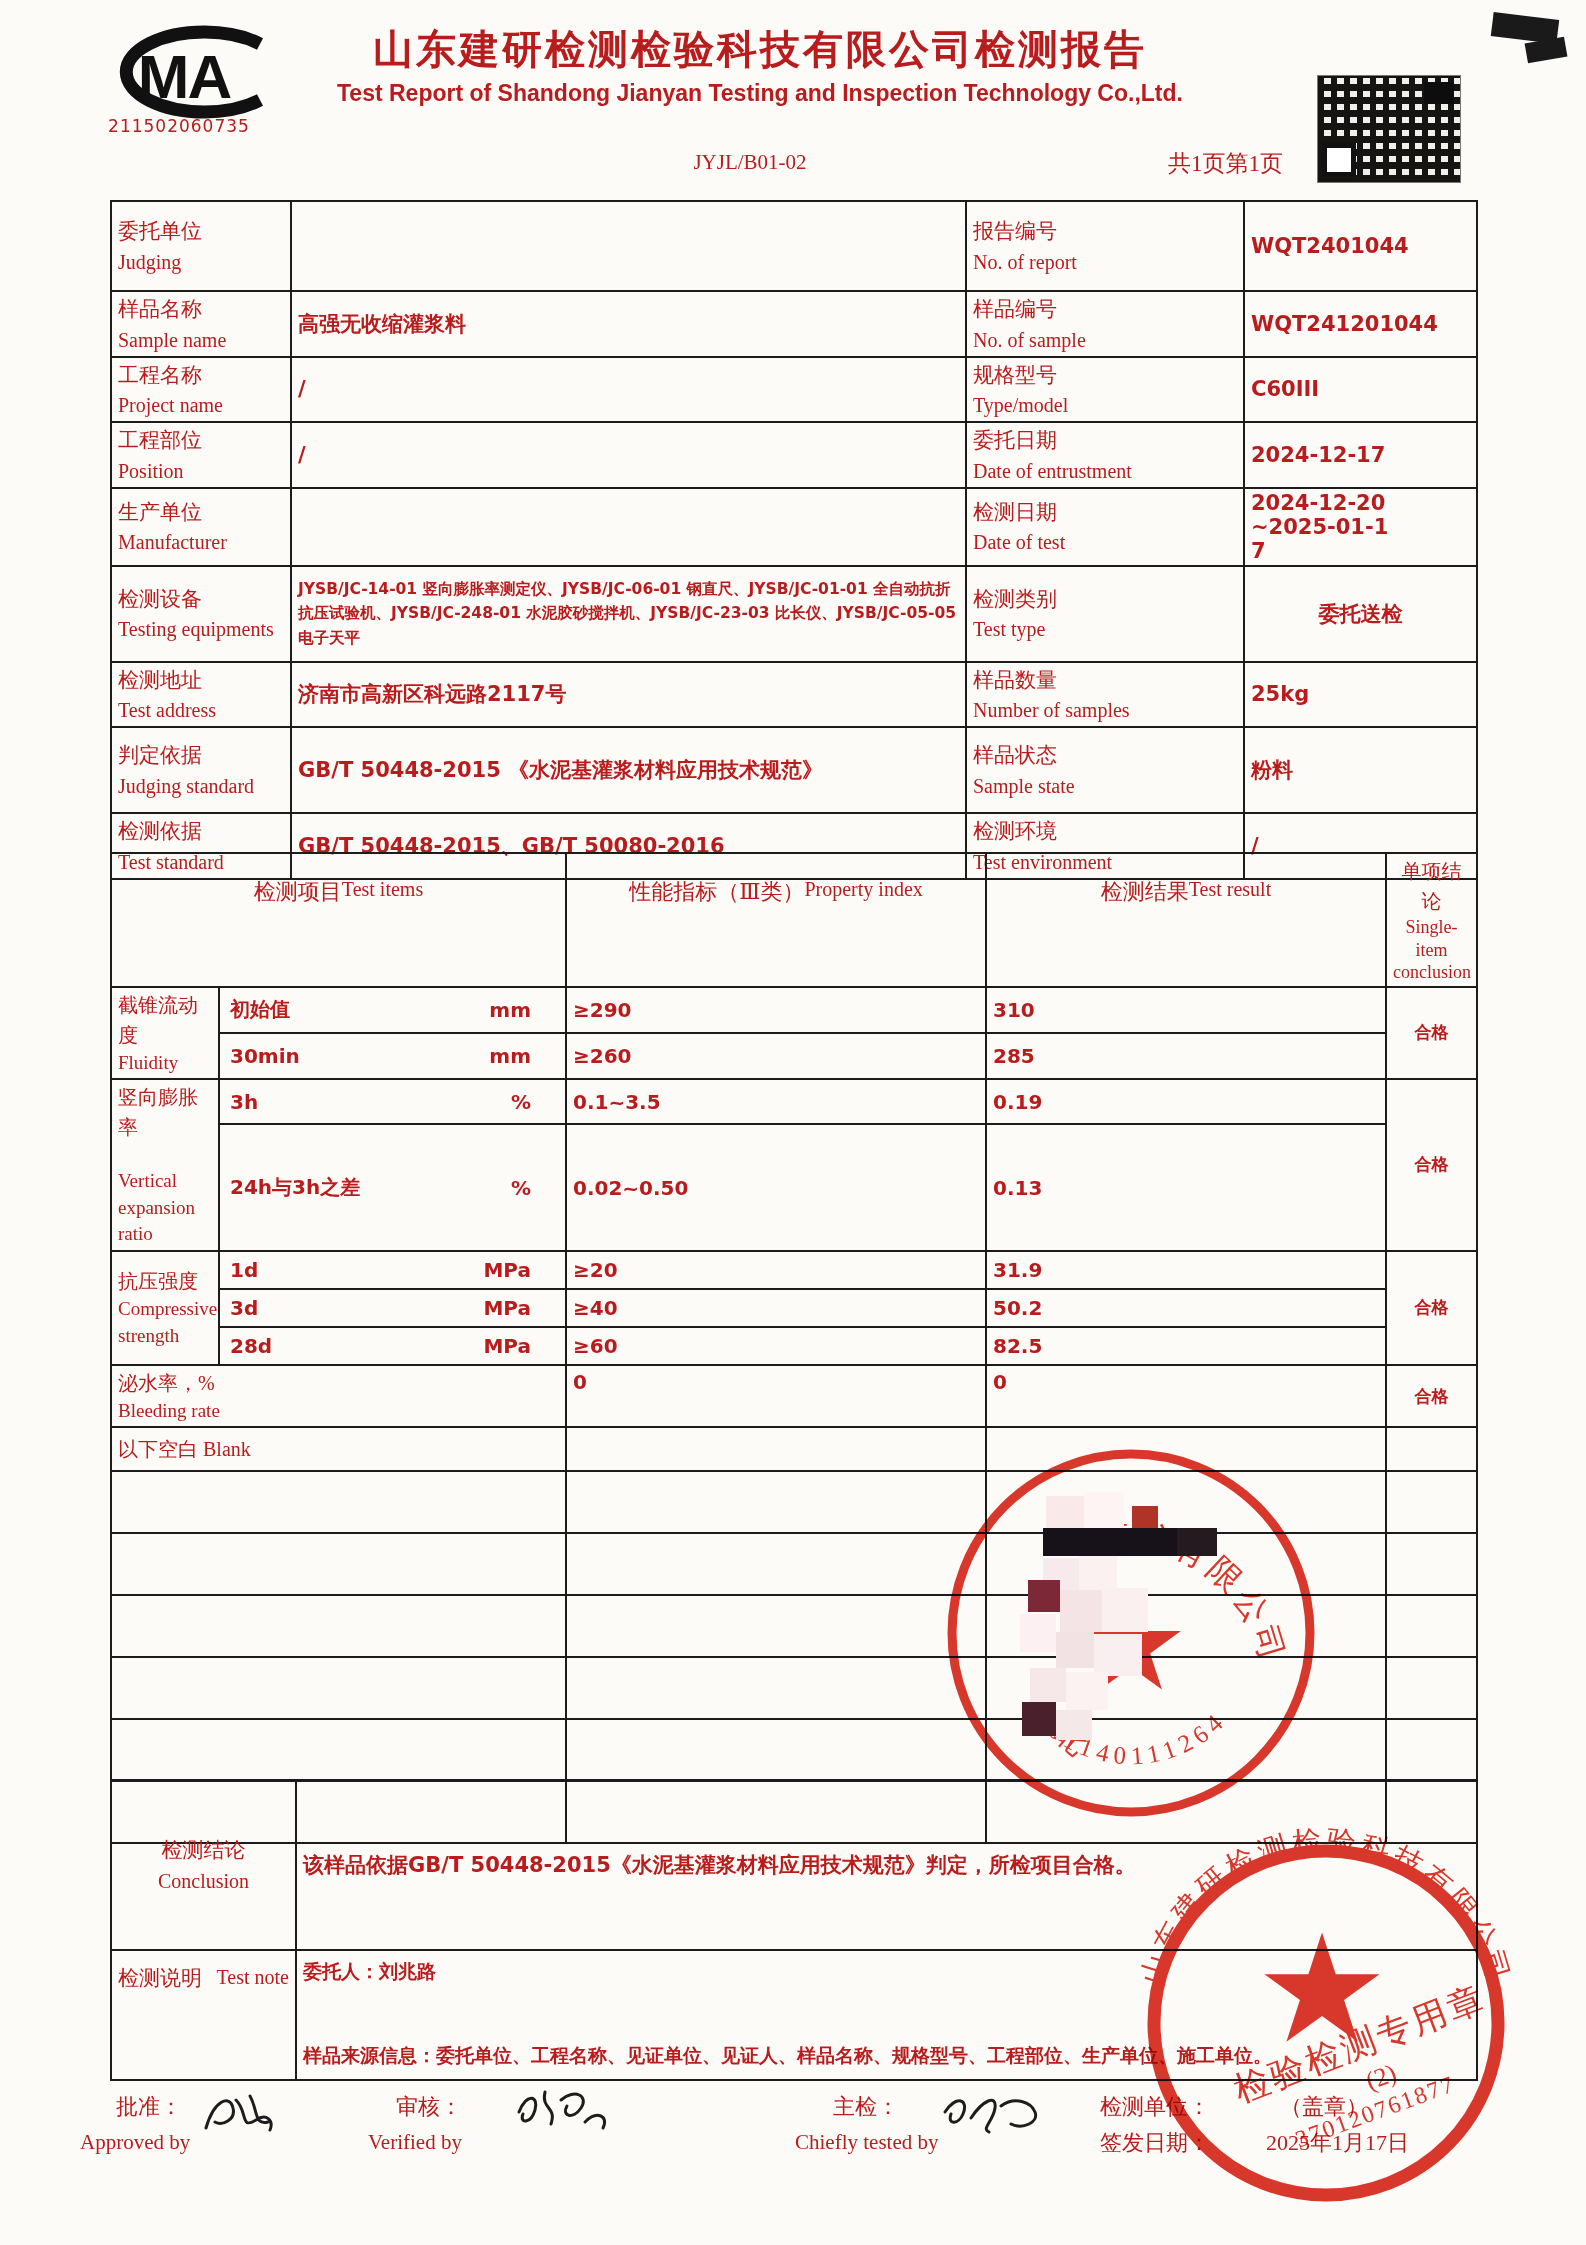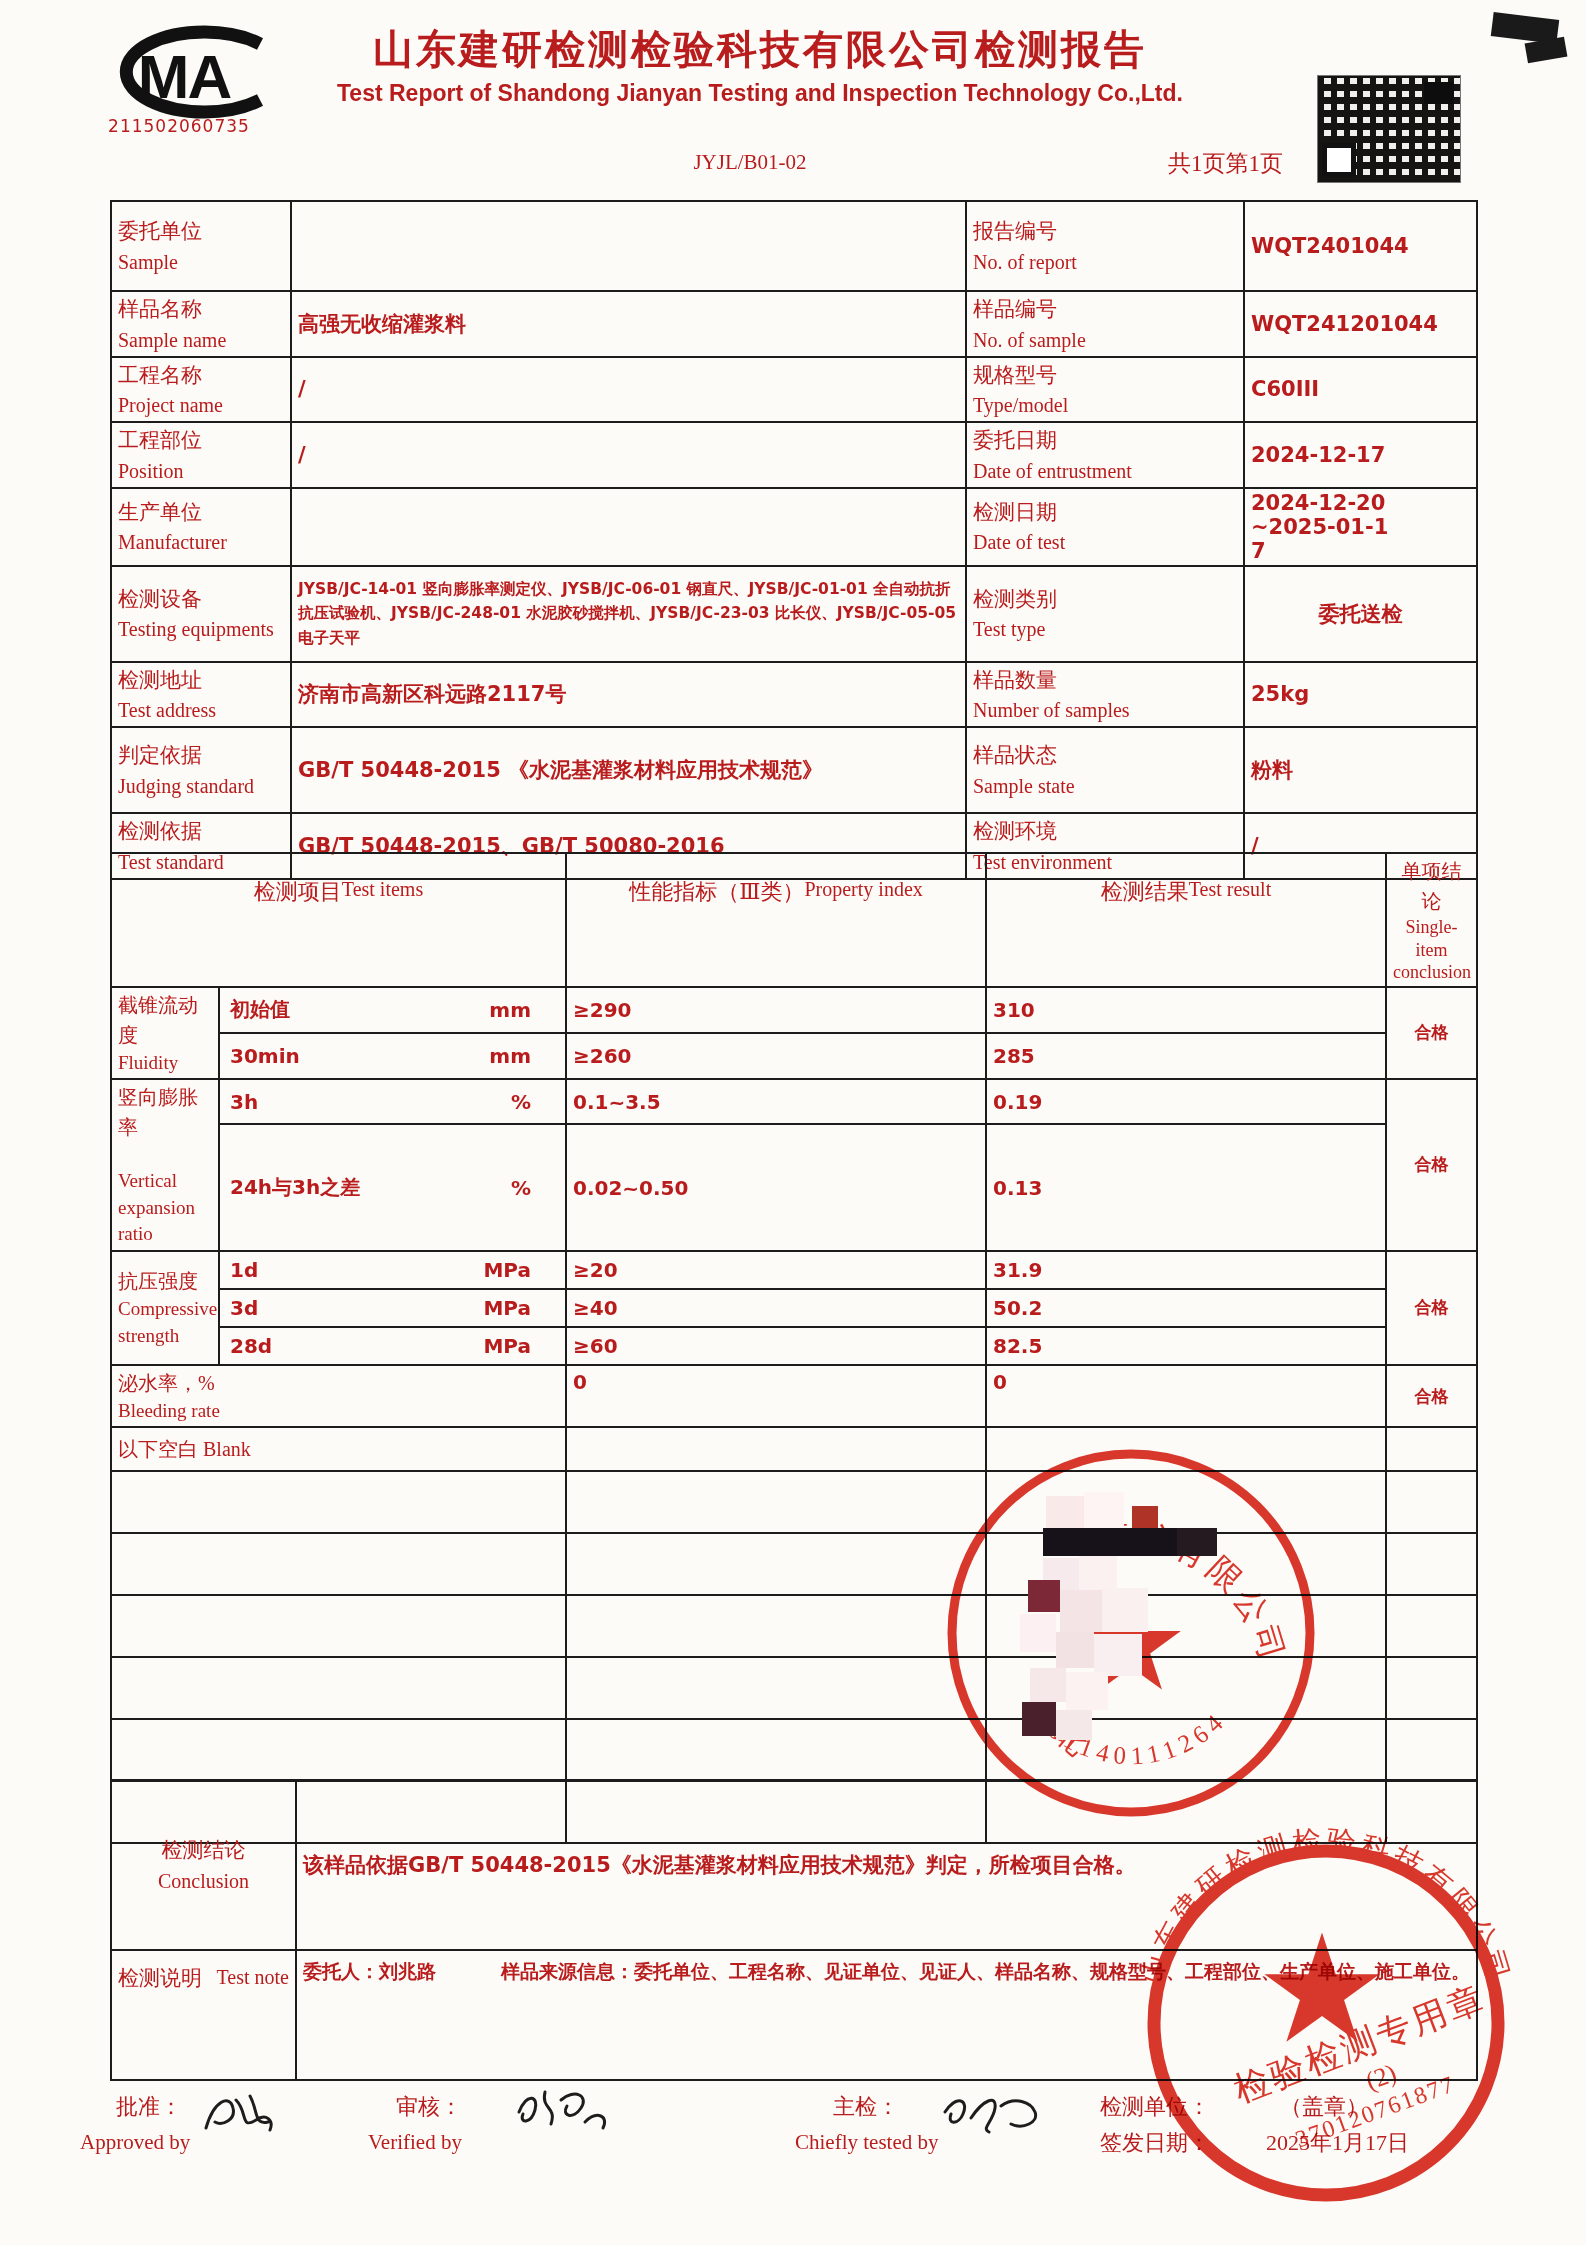--- a/index.html
+++ b/index.html
@@ -46,21 +46,21 @@
   .itemcell .en{font-size:19px;}
   .sub{display:flex;justify-content:space-between;align-items:center;padding:0 28px 0 4px;
        font-family:"DejaVu Sans","Liberation Sans",sans-serif;font-weight:bold;font-size:20px;}
   .num{font-family:"DejaVu Sans","Liberation Sans",sans-serif;font-weight:bold;font-size:20px;padding-left:6px;border-radius:10px;}
   .pass{text-align:center;font-size:17px;font-family:"DejaVu Sans","Liberation Sans",sans-serif;font-weight:bold;}
   .blankrow{font-size:20px;padding-left:6px;}
   
   .bigcell-label{text-align:center;}
   .conc-text{padding:26px 10px 0 12px;vertical-align:top;}
   .noteflex{display:flex;flex-direction:row;justify-content:space-between;height:104px;padding:8px 0;}
-  .notevalflex{display:flex;flex-direction:row;justify-content:space-between;height:112px;padding:4px 0;}
+  .notevalflex{display:flex;flex-direction:column;justify-content:space-between;height:112px;padding:4px 0;}
   .note-line{font-family:"DejaVu Sans","Liberation Sans",sans-serif;font-weight:bold;font-size:19px;line-height:1.5;}
   
   .sig-group{position:absolute;font-size:22px;line-height:1.0;}
   .sig-group .f-zh{margin-bottom:14px;}
   .sig-group .f-en{font-size:21px;}
   .sig-svg{position:absolute;}
   .inline-gap{display:inline-block;width:70px;}
   
   .stamp{position:absolute;mix-blend-mode:multiply;opacity:0.92;}
   .mosaic{position:absolute;z-index:6;}
@@ -93,21 +93,21 @@
     <colgroup>
         <col style="width:180px">
         <col style="width:675px">
         <col style="width:278px">
         <col style="width:233px">
       </colgroup>
     <tbody>
         <tr style="height:90px">
       <td class="labcell">
         <div class="zh">委托单位</div>
-        <div class="en">Sample</div>
+        <div class="en">Judging</div>
           </td>
       <td class="val"></td>
       <td class="labcell">
         <div class="zh">报告编号</div>
         <div class="en">No. of report</div>
           </td>
       <td class="val">WQT2401044</td>
     </tr>
     <tr style="height:64px">
       <td class="labcell">

